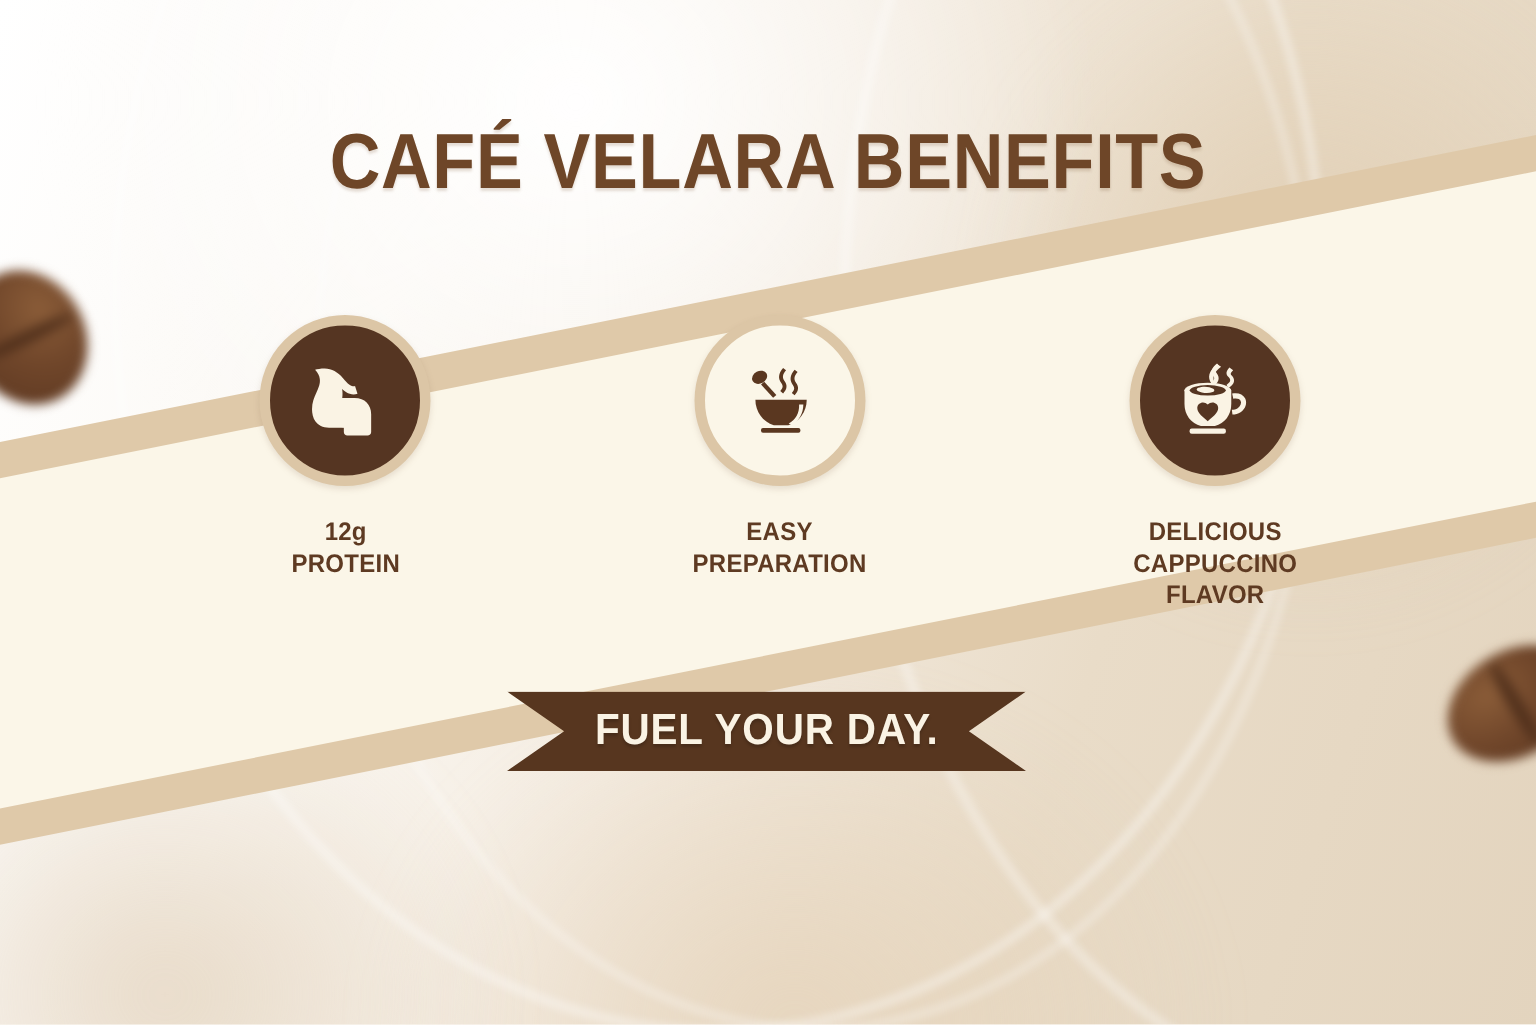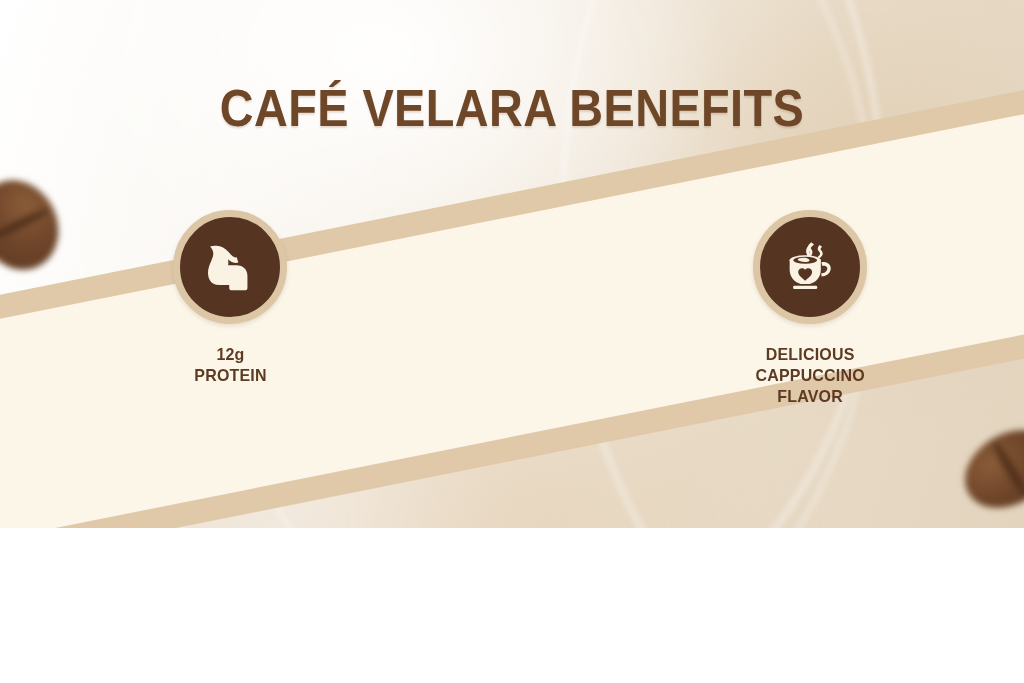--- a/index.html
+++ b/index.html
@@ -3,21 +3,21 @@
 <meta charset="utf-8">
 <style>
   html, body {
     margin: 0;
     padding: 0;
     background: #ffffff;
   }
   #poster {
     position: relative;
     width: 1024px;
-    height: 528px;
+    height: 683px;
     overflow: hidden;
     font-family: "Liberation Sans", sans-serif;
     background: #EFE3D2;
   }
 
   
   .bg-base {
     position: absolute;
     inset: 0;
     background:
@@ -252,20 +252,37 @@
             <path d="M18 10c5 0 9 2.5 12.5 6.5 1.6 1.9 3 3.6 4.6 4.6 1.6 1 2.8 1.2 3.8.9l1.7 5.4c-2.6 1-5.4.4-7.7-1-1-.6-2-1.4-2.9-2.3.4 2.1.4 4.2.1 6.2h8.5c3.6 0 6.4 1.1 8.3 3 2 2 3.1 4.8 3.1 8.1v12.2c0 1.4-1.1 2.4-2.5 2.4H33.6c-1.3 0-2.4-1-2.4-2.4v-2.9H21c-4.4 0-7.4-1.6-9.3-4.2C9.9 43.9 9.3 40.8 9.3 38c0-4.6 1.5-8.1 2.9-11.2.8-1.8 1.5-3.4 2-5 .5-1.7.7-3.3.4-5-.3-1.9-1.2-3.9-3.2-6C12.8 10.5 15.3 10 18 10z"></path>
             <path d="M22 42.5c2.4 3.4 6.2 5.2 10.4 5.2 1.8 0 3.4-.3 4.9-.9l1 2.5c-1.9.8-3.9 1.2-6 1.2-5.2 0-9.9-2.4-12.8-6.6l2.5-1.4z"></path>
           </g>
         </svg>
       </div>
       <div class="label">12g
 PROTEIN</div>
     </div>
 
 
+    <div class="benefit">
+      <div class="circle outline">
+        <svg width="60" height="60" viewBox="0 0 64 64" aria-hidden="true">
+          <g fill="#5A3720">
+            <ellipse cx="17.5" cy="15.5" rx="5.6" ry="4.4" transform="rotate(-28 17.5 15.5)"></ellipse>
+            <path d="M20.8 18.6l8.6 9.4-2.3 2.1-8.6-9.4z"></path>
+            <path d="M36.3 10.5c-2.6 3.1-2.8 5.1-1.1 7.6 2.1 3 2 5.6-1 8.9l-2-1.7c2.1-2.4 2.1-3.7.7-5.7-2.4-3.4-2.1-6.6 1.3-10.7l2.1 1.6z"></path>
+            <path d="M44.5 11.8c-2.6 3.1-2.8 5.1-1.1 7.6 2.1 3 2 5.6-1 8.9l-2-1.7c2.1-2.4 2.1-3.7.7-5.7-2.4-3.4-2.1-6.6 1.3-10.7l2.1 1.6z"></path>
+            <path d="M14.5 31.5h36.5c0 8.6-5.4 15.8-13.1 18.1H27.6C19.9 47.3 14.5 40.1 14.5 31.5z"></path>
+            <rect x="18.5" y="51.5" width="28" height="3.4" rx="1.4"></rect>
+          </g>
+          <path d="M45.6 34.8c.2 6.3-2.6 10.8-7.4 13.6l2.4 1.2c5-3.2 7.9-8.4 8-14.8h-3z" fill="#FBF6E8"></path>
+        </svg>
+      </div>
+      <div class="label">EASY
+PREPARATION</div>
+    </div>
 
     <div class="benefit">
       <div class="circle filled">
         <svg width="62" height="62" viewBox="0 0 64 64" aria-hidden="true">
           <g fill="#FAF3E4">
             <path d="M33.4 6.5c-3.6 2.9-4.5 5.4-3 7.6 1.9 2.7 1.2 4.6-2 6.6l1.6 2c4.6-2.7 5.8-6 3.1-9.6-1.1-1.5-.8-2.5 1.9-4.6l-1.6-2z"></path>
             <path d="M41.9 9.3c-2.4 2.6-2.6 4.6-.6 6.6 1.9 1.9 1.5 3.5-1.4 5.4l1.4 2c4.2-2.5 5-5.6 2.2-8.5-1-1-.9-1.7 1-3.6l-2.6-1.9z"></path>
             <path d="M12.5 24.5h29v4.6c0 1.8-.5 3.3-1.5 4.4-1 1.2-2.5 1.8-4.2 1.8H18.2c-1.7 0-3.2-.6-4.2-1.8-1-1.1-1.5-2.6-1.5-4.4v-4.6z" opacity="0"></path>
             <path d="M11 25.3c0-1 .8-1.7 1.8-1.7h28.6c1 0 1.8.8 1.8 1.7v9.1c0 7.6-4.5 13.3-11.3 15.2H22.3C15.5 47.7 11 42 11 34.4v-9.1z"></path>
             <path d="M43.8 27.2c4.1-.8 7.4.4 8.9 3.3 1.7 3.3.3 7.4-3.1 9.6-1.7 1.1-3.6 1.6-5.6 1.6l-.4-3.3c1.5 0 2.9-.3 4-1.1 2-1.3 2.8-3.5 2-5.1-.7-1.3-2.5-1.9-5-1.4l-.8-3.6z"></path>
@@ -280,14 +297,17 @@
           <path d="M20.4 23.3c3.1-1.3 7.7-1.1 10.4.6 1.1.7 1 1.8-.4 2.3-2.9 1-7.6.7-10.3-.8-1.1-.6-.9-1.6.3-2.1z" fill="#FAF3E4"></path>
         </svg>
       </div>
       <div class="label">DELICIOUS
 CAPPUCCINO
 FLAVOR</div>
     </div>
 
   </div>
 
+  <div class="ribbon">
+    <span class="ribbon-text">FUEL YOUR DAY.</span>
+  </div>
 
 </div>
 
 </body></html>

